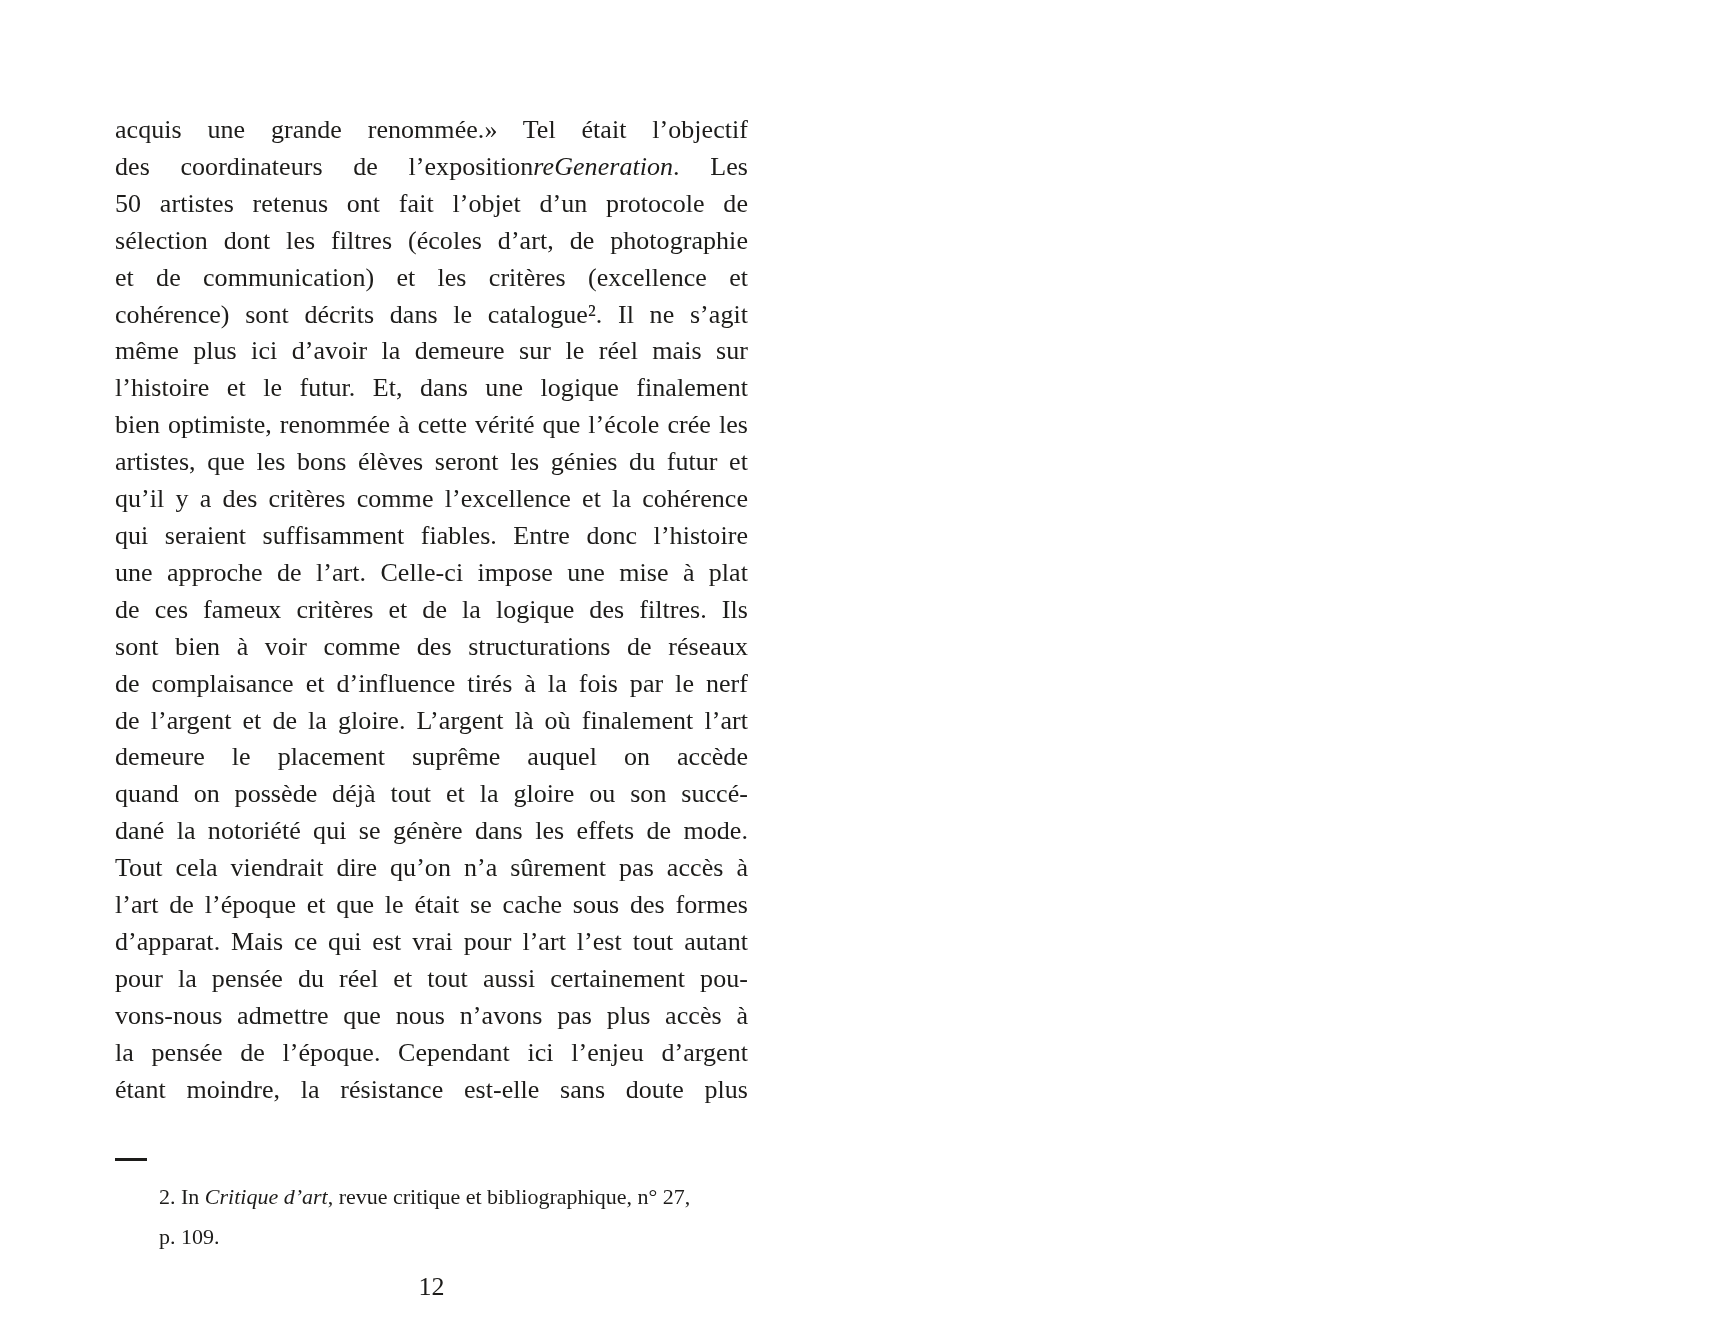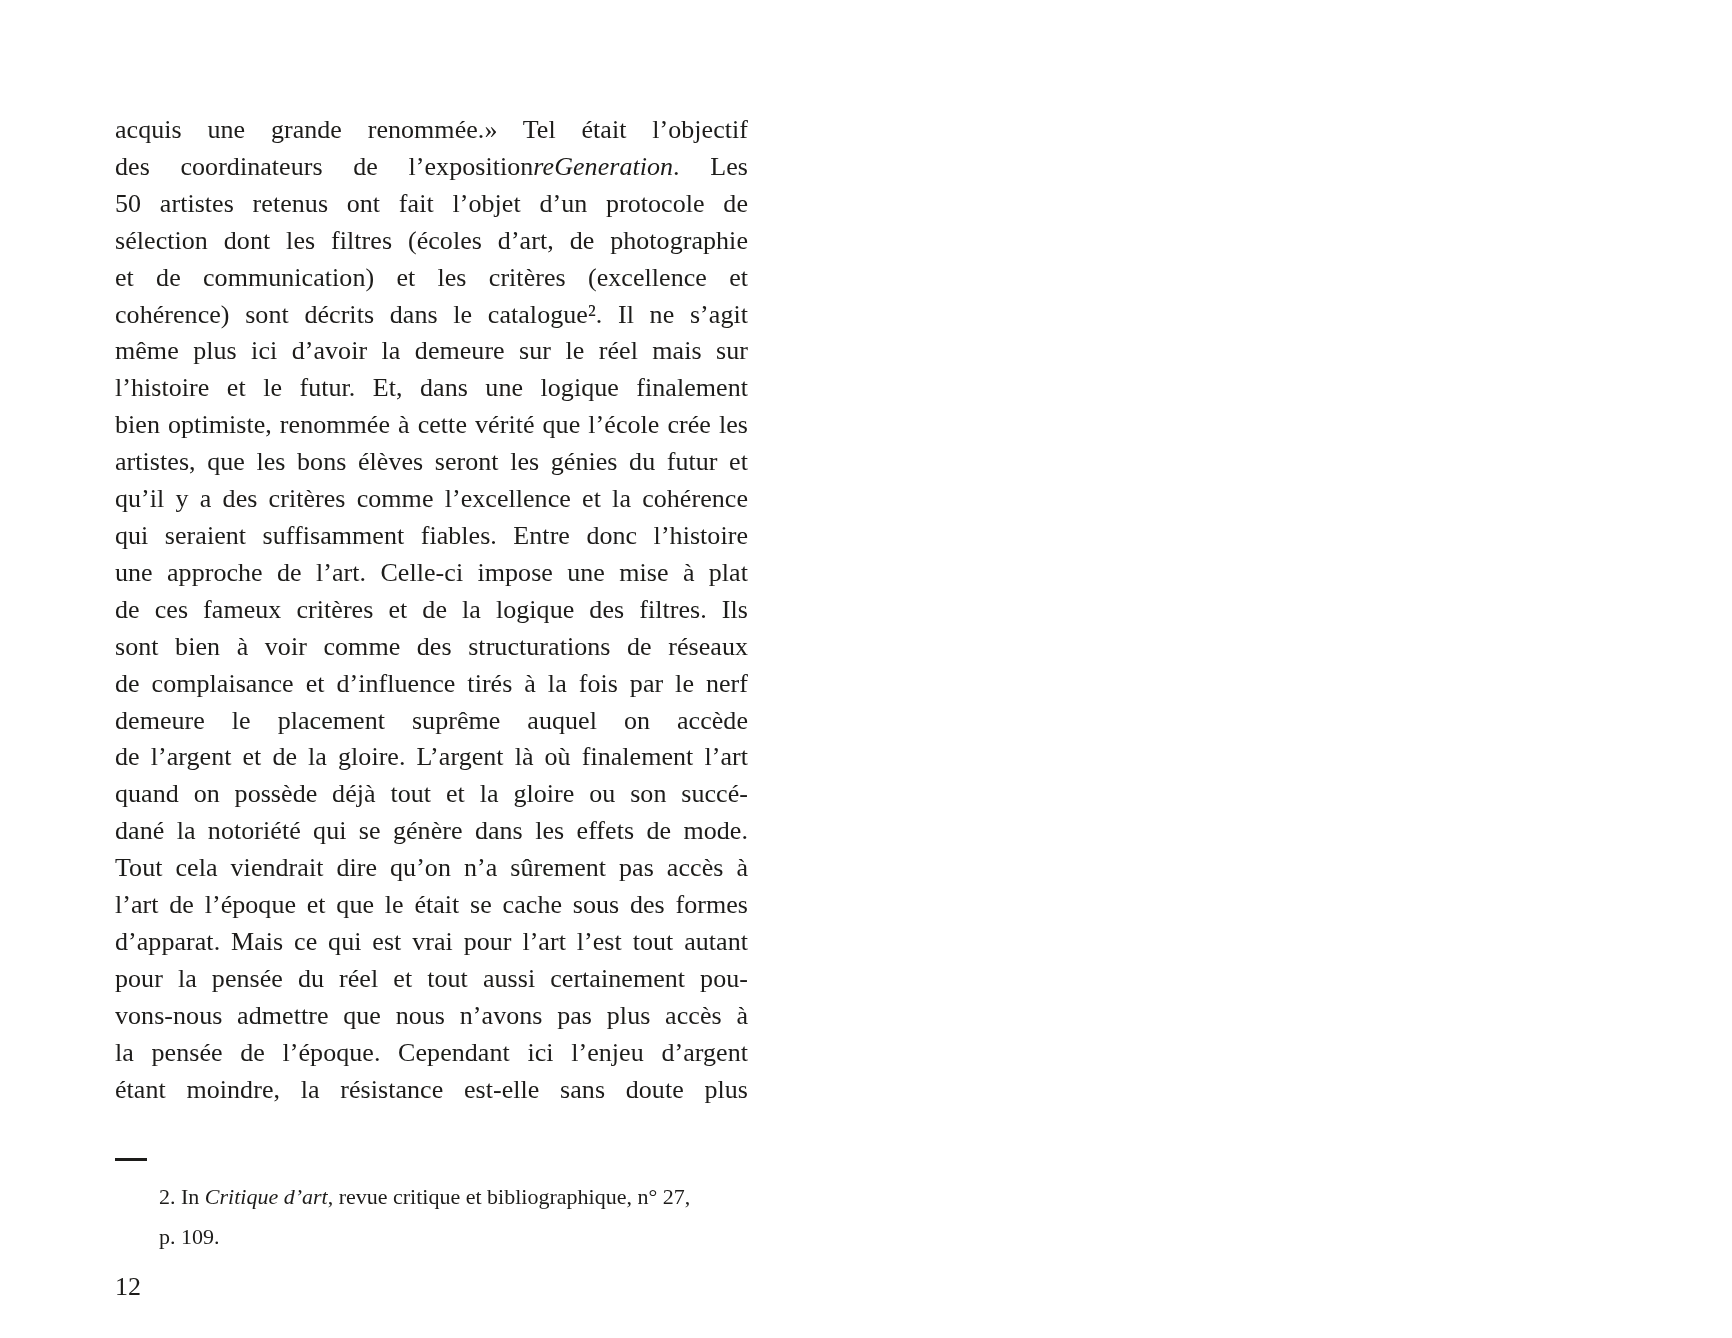--- a/index.html
+++ b/index.html
@@ -58,21 +58,21 @@
     font-size: 22px;
     line-height: 40px;
     text-align: center;
     text-align-last: left;
   }
 
   .folio {
     position: absolute;
     font-size: 26px;
     line-height: 30px;
-    text-align: left;
+    text-align: center;
   }
   .folio-left  { left: 115px; width: 633px; top: 1272px; }
 </style>
 </head>
 <body>
 
 <div class="page page-left">
   <div class="text-block text-block-left">
       <div class="body-line">acquis une grande renommée.» Tel était l’objectif</div>
       <div class="body-line"><span class="">des coordinateurs de l’exposition</span><span class="italic">reGeneration</span><span class="">. Les</span></div>
@@ -83,22 +83,22 @@
       <div class="body-line">même plus ici d’avoir la demeure sur le réel mais sur</div>
       <div class="body-line">l’histoire et le futur. Et, dans une logique finalement</div>
       <div class="body-line">bien optimiste, renommée à cette vérité que l’école crée les</div>
       <div class="body-line">artistes, que les bons élèves seront les génies du futur et</div>
       <div class="body-line">qu’il y a des critères comme l’excellence et la cohérence</div>
       <div class="body-line">qui seraient suffisamment fiables. Entre donc l’histoire</div>
       <div class="body-line">une approche de l’art. Celle-ci impose une mise à plat</div>
       <div class="body-line">de ces fameux critères et de la logique des filtres. Ils</div>
       <div class="body-line">sont bien à voir comme des structurations de réseaux</div>
       <div class="body-line">de complaisance et d’influence tirés à la fois par le nerf</div>
+      <div class="body-line">de l’argent et de la gloire. L’argent là où finalement l’art</div>
       <div class="body-line">demeure le placement suprême auquel on accède</div>
-      <div class="body-line">de l’argent et de la gloire. L’argent là où finalement l’art</div>
       <div class="body-line">quand on possède déjà tout et la gloire ou son succé-</div>
       <div class="body-line">dané la notoriété qui se génère dans les effets de mode.</div>
       <div class="body-line">Tout cela viendrait dire qu’on n’a sûrement pas accès à</div>
       <div class="body-line">l’art de l’époque et que le était se cache sous des formes</div>
       <div class="body-line">d’apparat. Mais ce qui est vrai pour l’art l’est tout autant</div>
       <div class="body-line">pour la pensée du réel et tout aussi certainement pou-</div>
       <div class="body-line">vons-nous admettre que nous n’avons pas plus accès à</div>
       <div class="body-line">la pensée de l’époque. Cependant ici l’enjeu d’argent</div>
       <div class="body-line">étant moindre, la résistance est-elle sans doute plus</div>
     </div>

